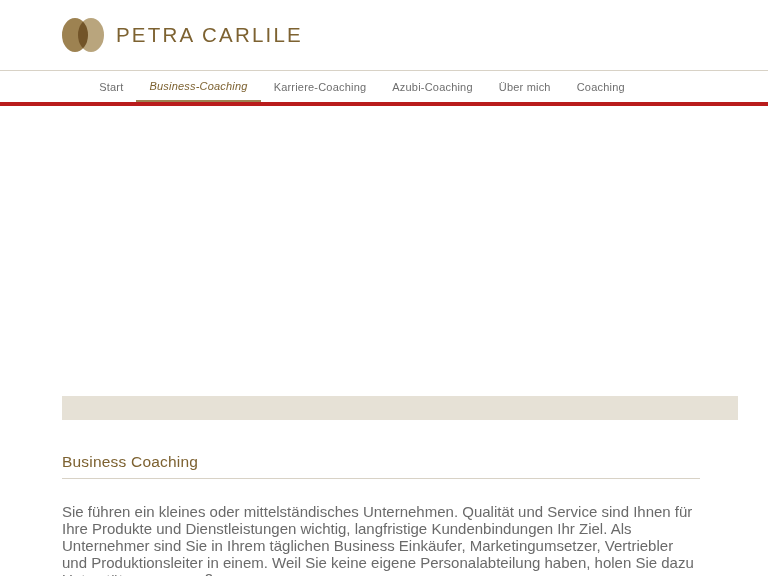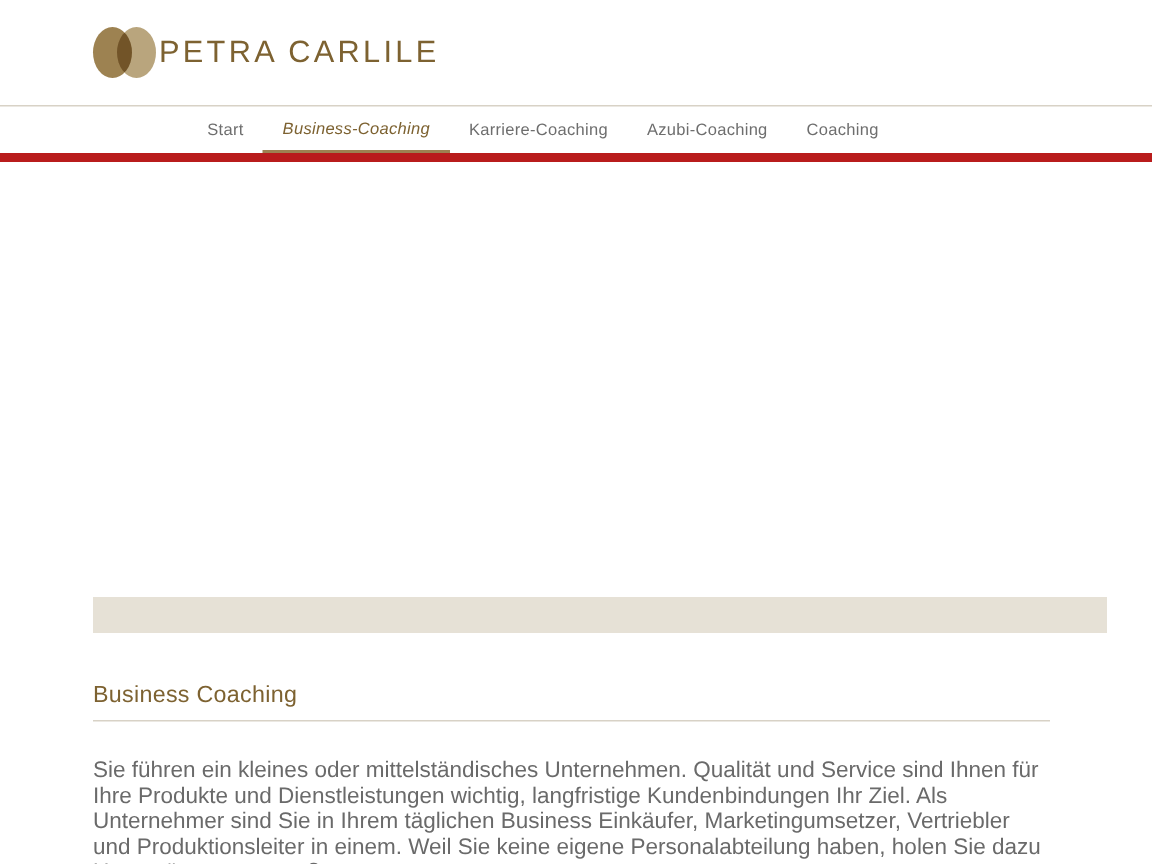--- a/index.html
+++ b/index.html
@@ -20,20 +20,21 @@
     height: 70px;
     background: #ffffff;
     display: flex;
     align-items: center;
     padding-left: 62px;
     box-sizing: border-box;
   }
   .brand {
     display: flex;
     align-items: center;
+    gap: 10px;
   }
   .logo-mark {
     width: 44px;
     height: 42px;
     position: relative;
     flex: 0 0 auto;
   }
   .logo-mark .circ {
     position: absolute;
     top: 4px;
@@ -54,21 +55,21 @@
   .brand-tag {
     font-size: 11.5px;
     letter-spacing: 0.55px;
     color: #8d7a57;
     margin-top: 3px;
   }
 
   
   .nav-bar {
     border-top: 1px solid #d8d2c6;
-    border-bottom: 6px solid #b91c1c;
+    border-bottom: 4px solid #b91c1c;
     height: 31px;
     display: flex;
     align-items: stretch;
     justify-content: center;
     background: #ffffff;
   }
   .nav-list {
     display: flex;
     align-items: stretch;
     gap: 0;
@@ -143,20 +144,21 @@
     </span>
   </div>
 </header>
 
 <nav class="nav-bar">
   <ul class="nav-list">
     <li class="nav-item">Start</li>
     <li class="nav-item active">Business-Coaching</li>
     <li class="nav-item">Karriere-Coaching</li>
     <li class="nav-item">Azubi-Coaching</li>
+    <li class="nav-item">Über mich</li>
     <li class="nav-item">Coaching</li>
   </ul>
 </nav>
 
 <div class="hero"></div>
 
 <div class="band"></div>
 
 <main class="content">
   <h1 class="section-title">Business Coaching</h1>

